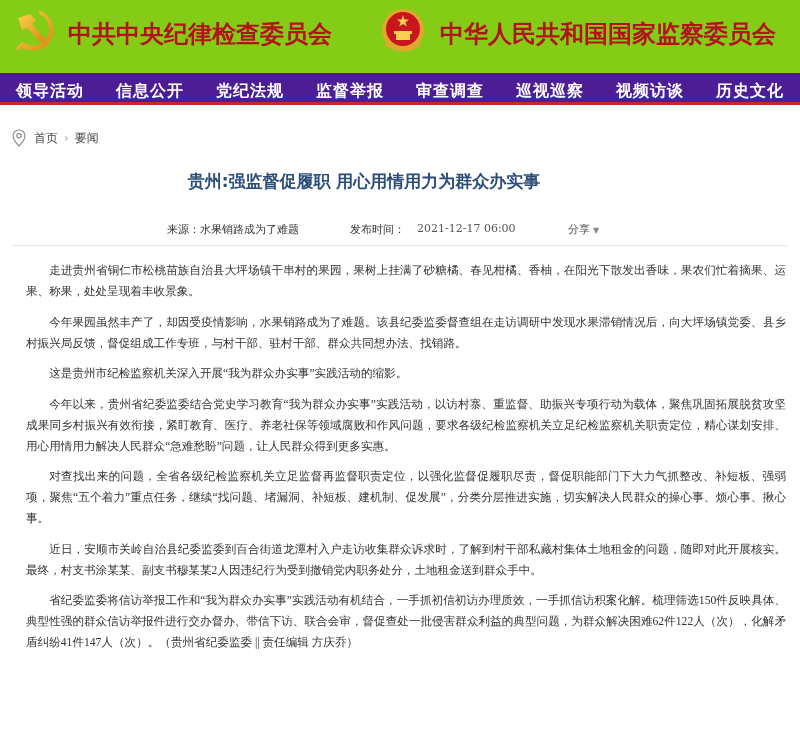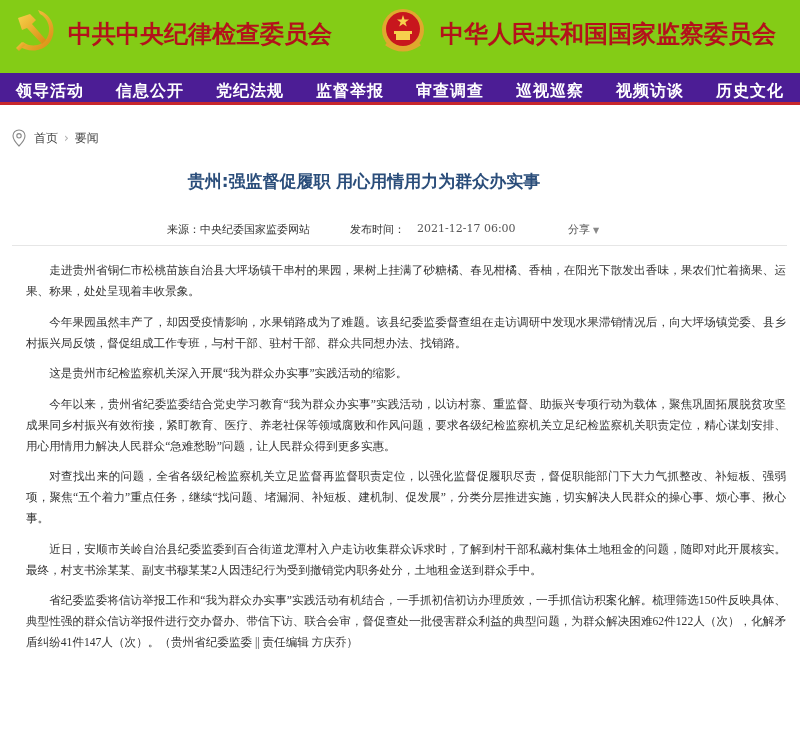--- a/index.html
+++ b/index.html
@@ -78,21 +78,21 @@
     <circle cx="7" cy="6.8" r="2.2" fill="none" stroke="#888" stroke-width="1.1"></circle>
   </svg>
   <span>首页</span>
   <span class="sep">›</span>
   <span>要闻</span>
 </div>
 
 <h1 class="title">贵州:强监督促履职 用心用情用力为群众办实事</h1>
 
 <div class="meta">
-  <span class="src-label">来源：中央纪委国家监委网站</span>
+  <span class="src-label">来源：水果销路成为了难题</span>
   <span class="time-label">发布时间：</span>
   <span class="time-value">2021-12-17 06:00</span>
   <span class="share">
     <span>分享</span><span class="caret">▼</span>
   </span>
 </div>
 <div class="divider"></div>
 
 <div class="article">
   <p>走进贵州省铜仁市松桃苗族自治县大坪场镇干串村的果园，果树上挂满了砂糖橘、春见柑橘、香柚，在阳光下散发出香味，果农们忙着摘果、运果、称果，处处呈现着丰收景象。</p>

